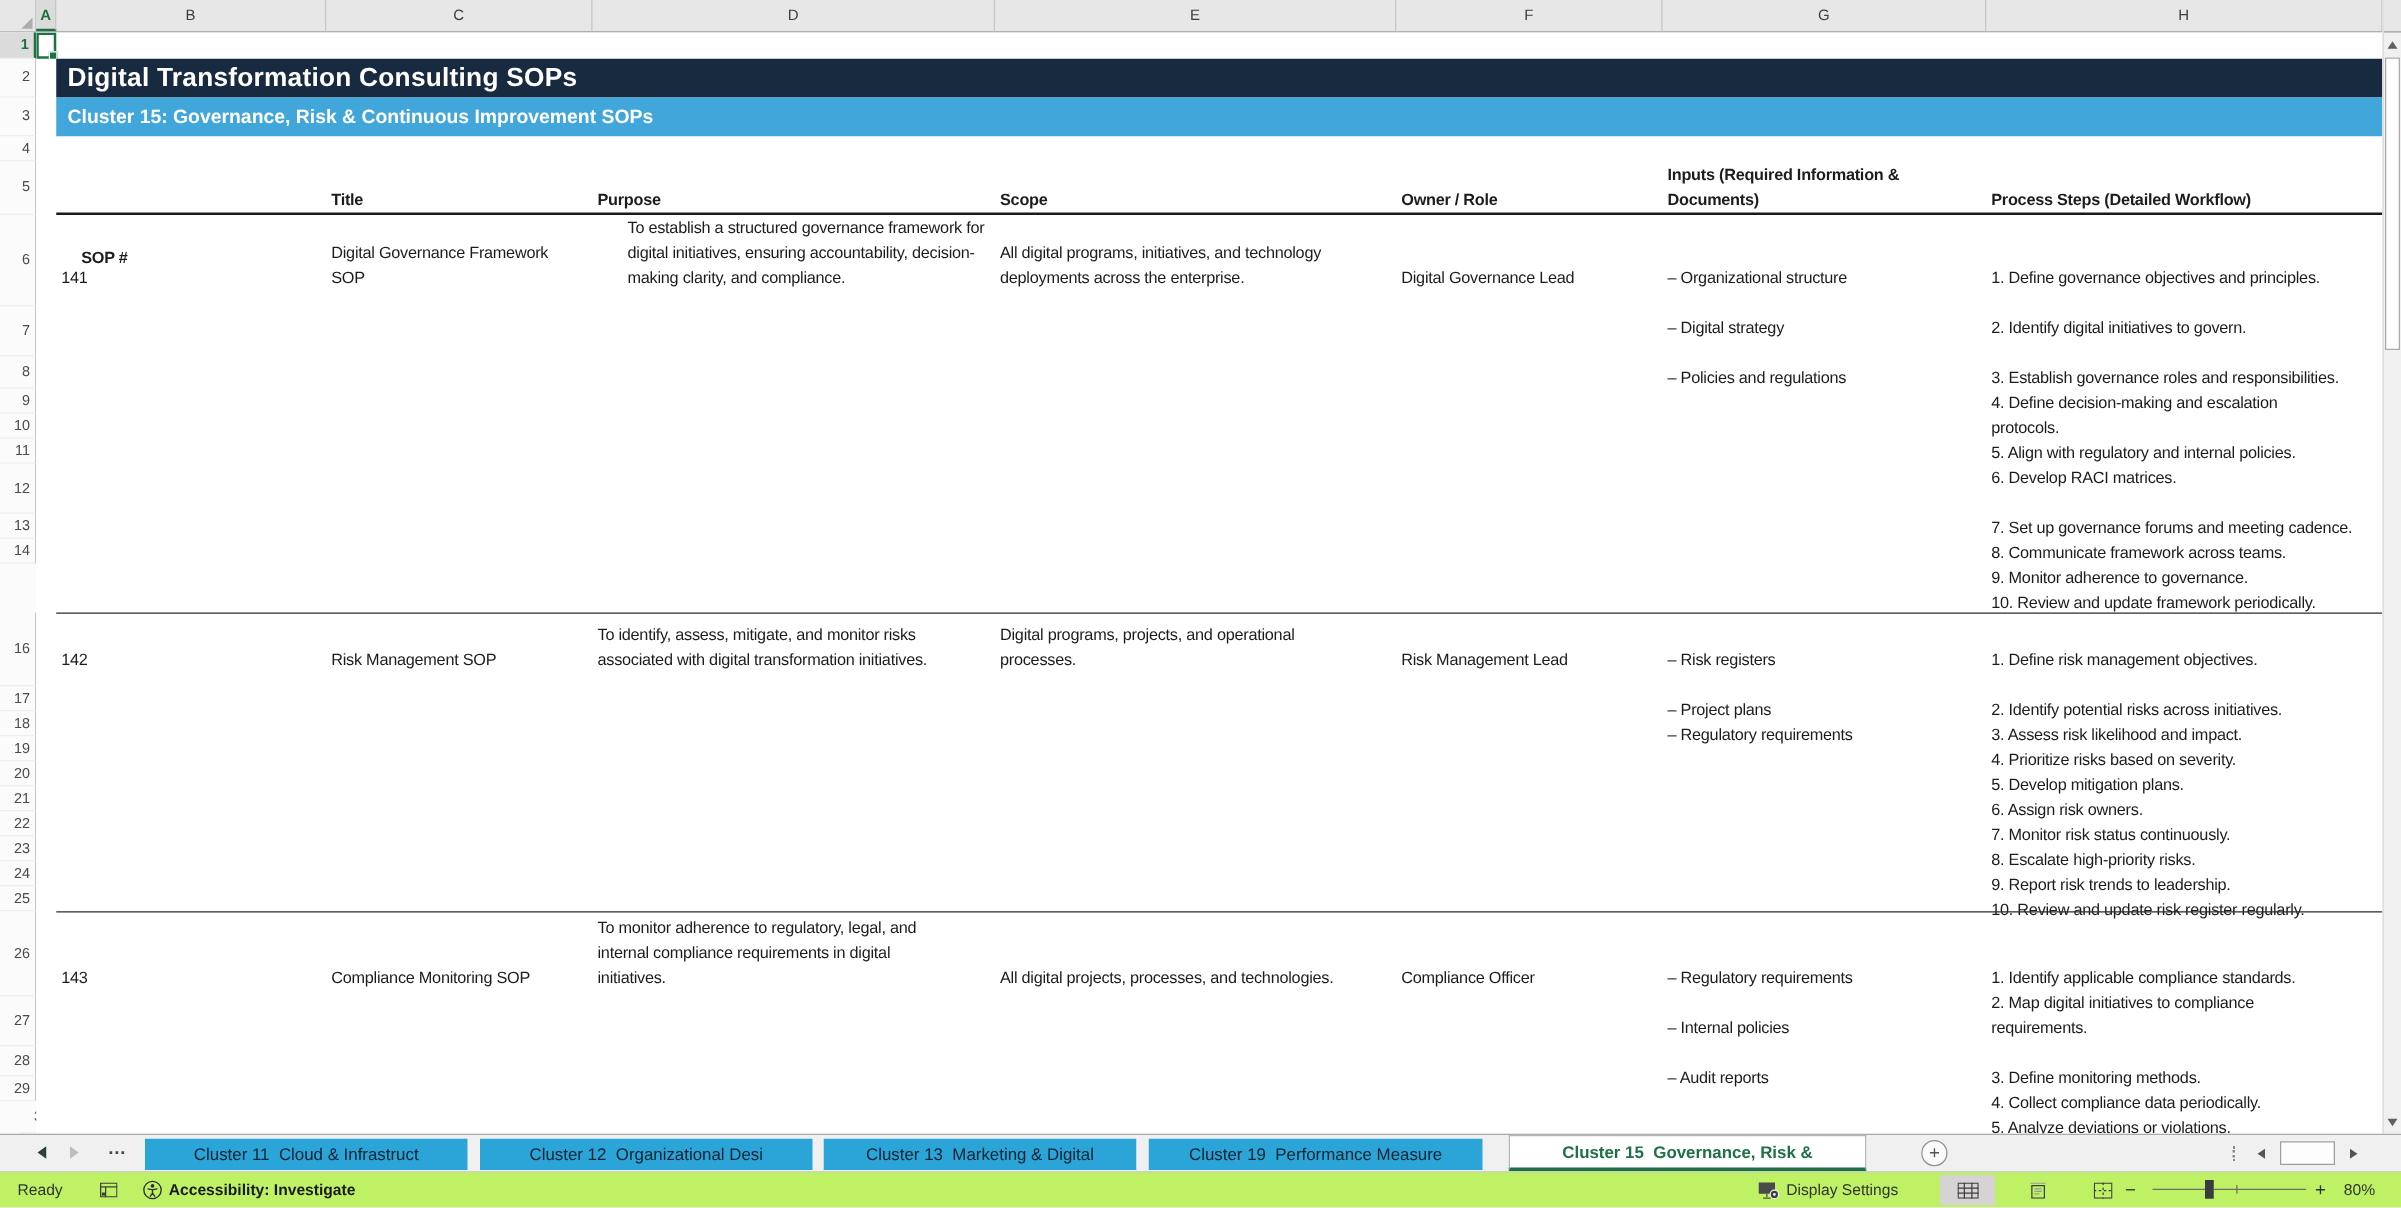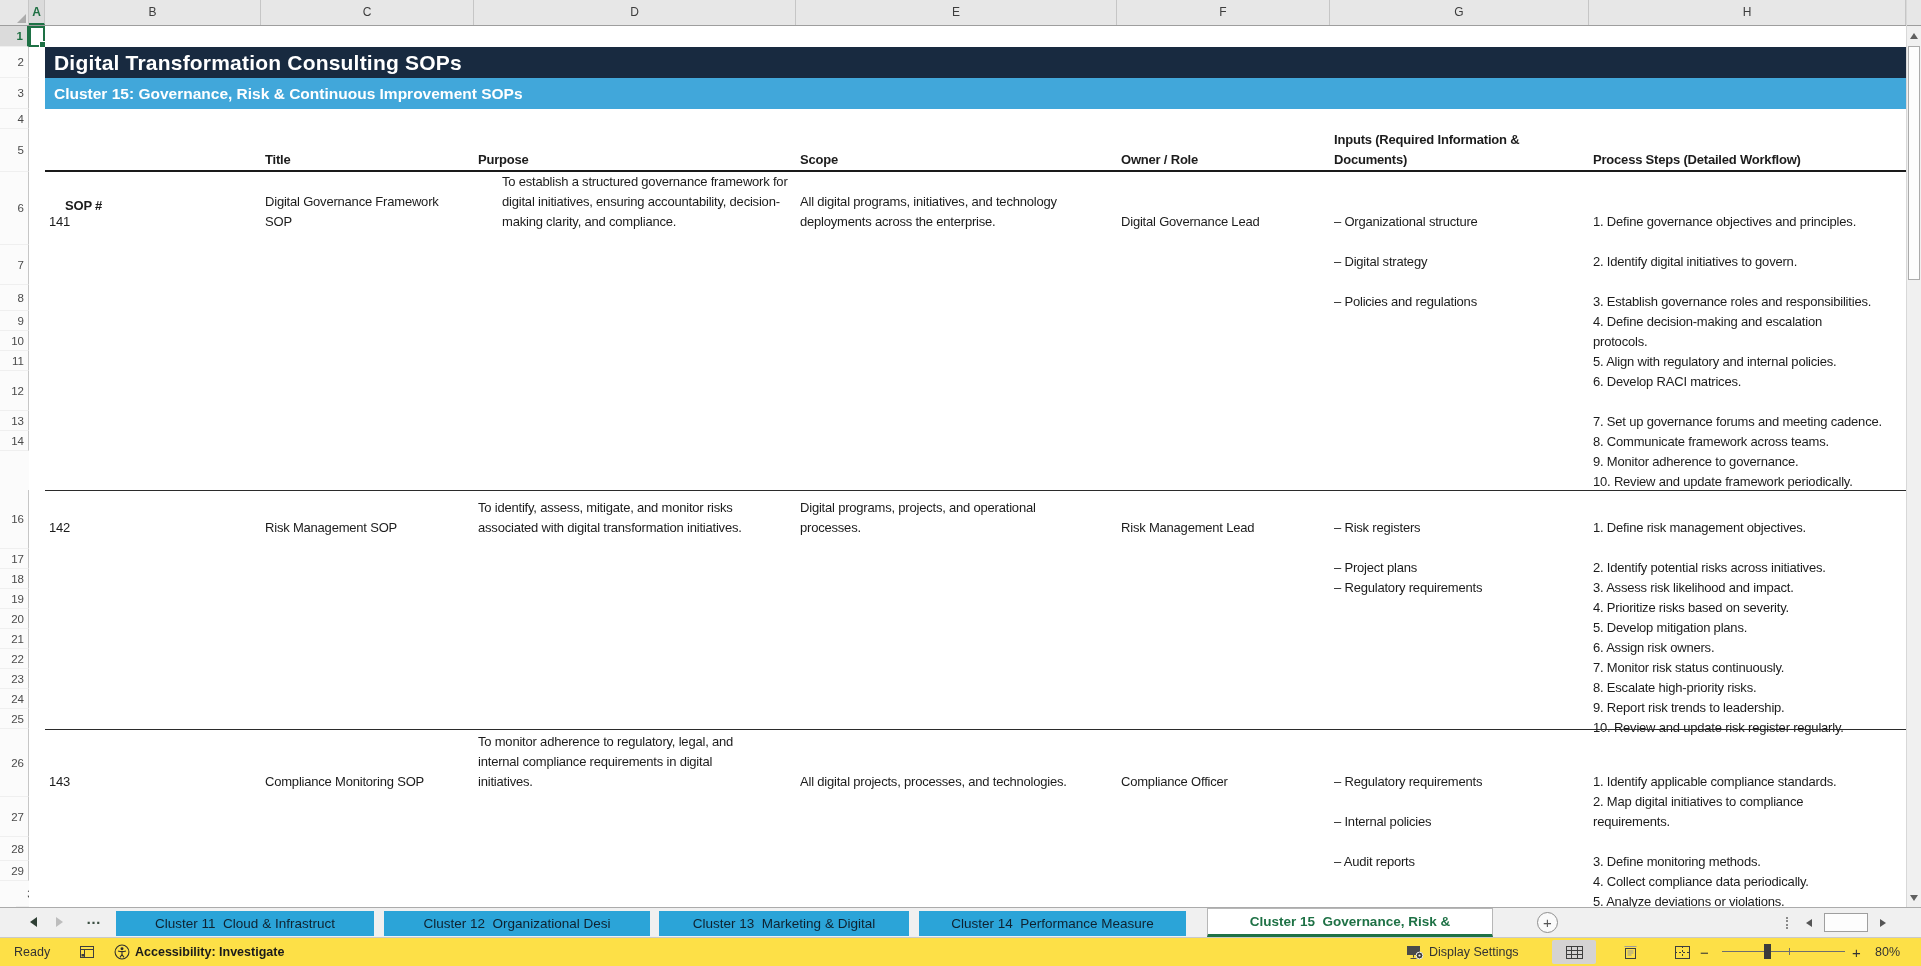--- a/index.html
+++ b/index.html
@@ -73,21 +73,21 @@
   .tabdots{position:absolute;left:1786px;top:9px;height:12px;width:0;border-left:2px dotted #8a8a8a;}
   .hs-btn{position:absolute;top:5px;width:22px;height:20px;display:flex;align-items:center;justify-content:center;}
   .tri-left{width:0;height:0;border-top:4px solid transparent;border-bottom:4px solid transparent;
             border-right:6px solid #555;}
   .tri-right{width:0;height:0;border-top:4px solid transparent;border-bottom:4px solid transparent;
              border-left:6px solid #555;}
   .hs-thumb{position:absolute;left:1824px;top:5px;width:44px;height:19px;background:#FDFDFD;
             border:1px solid #9f9f9f;box-sizing:border-box;}
 
   
-  .statusbar{position:absolute;left:0;top:937px;width:1921px;height:29px;background:#fde047;
+  .statusbar{position:absolute;left:0;top:937px;width:1921px;height:29px;background:#bef264;
              border-top:1px solid #C9C9C9;box-sizing:border-box;font-size:12.5px;color:#333;}
   .sb-item{position:absolute;top:0;height:28px;display:flex;align-items:center;gap:5px;}
   .viewbtn{position:absolute;top:2px;width:44px;height:24px;display:flex;align-items:center;
            justify-content:center;border-radius:2px;}
   .viewbtn.on{background:#D5D3D3;}
   .zoomtrack{position:absolute;left:1722px;top:13px;width:123px;height:1px;background:#6e6e6e;}
   .zoomtick{position:absolute;left:1789px;top:10px;width:1px;height:7px;background:#6e6e6e;}
   .zoomthumb{position:absolute;left:1764px;top:6px;width:7px;height:15px;background:#3c3c3c;}
   .zoomsign{font-size:15px;color:#333;}
 </style>
@@ -247,21 +247,21 @@
   </div>
 
   <div class="tabbar">
     <span class="navarr left"></span>
     <span class="navarr right"></span>
     <span class="ellipsis">…</span>
 
     <div class="tab" style="left:116px;width:258px;">Cluster 11  Cloud &amp; Infrastruct</div>
     <div class="tab" style="left:384px;width:266px;">Cluster 12  Organizational Desi</div>
     <div class="tab" style="left:659px;width:250px;">Cluster 13  Marketing &amp; Digital</div>
-    <div class="tab" style="left:919px;width:267px;">Cluster 14  Performance Measure</div>
+    <div class="tab" style="left:919px;width:267px;">Cluster 19  Performance Measure</div>
     <div class="tab active" style="left:1207px;width:286px;">Cluster 15  Governance, Risk &amp;</div>
 
     <div class="addsheet">+</div>
 
     <span class="tabdots"></span>
     <div class="hs-btn" style="left:1798px;">
       <span class="tri-left"></span>
     </div>
     <div class="hs-thumb"></div>
     <div class="hs-btn" style="left:1872px;">

